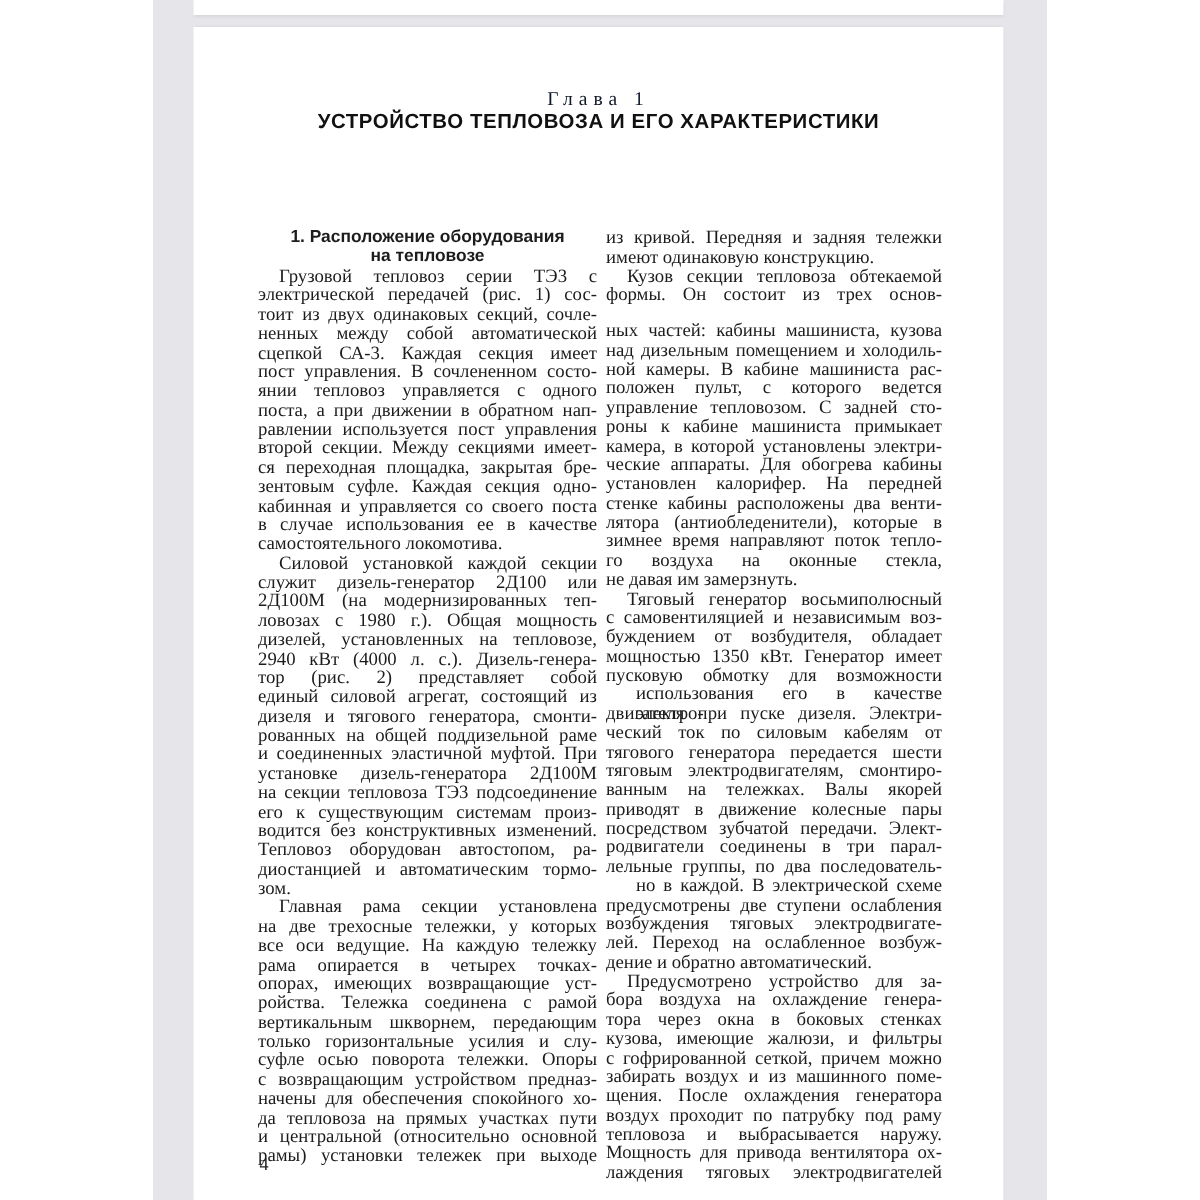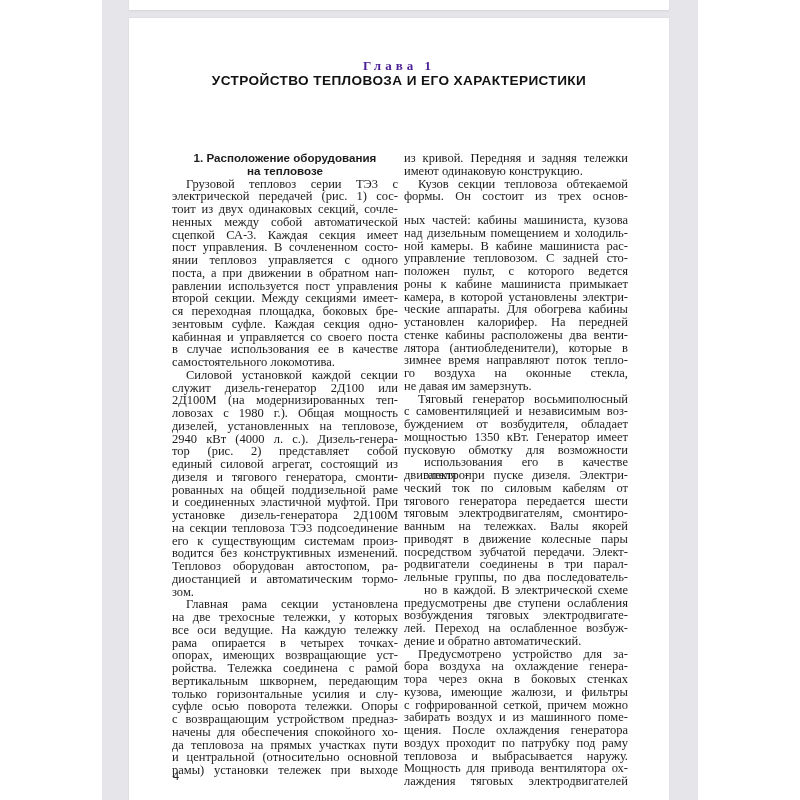--- a/index.html
+++ b/index.html
@@ -16,21 +16,21 @@
   .prev-page {
     position: absolute; left: 129px; top: 0; width: 540px; height: 10px;
     background: #ffffff; box-shadow: 0 1px 2px rgba(0,0,0,0.08);
   }
   .page {
     position: absolute; left: 129px; top: 18px; width: 540px; height: 782px;
     background: #ffffff; box-shadow: 0 0 2px rgba(0,0,0,0.08);
   }
   .chapter-label {
     position: absolute; left: 0; width: 100%; top: 40px; text-align: center;
-    font-size: 13px; letter-spacing: 4px; color: #4c1d95; font-weight: bold;
+    font-size: 13px; letter-spacing: 4px; color: #0f172a;
   }
   .chapter-title {
     position: absolute; left: 0; width: 100%; top: 55px; text-align: center;
     font-family: "Liberation Sans", "DejaVu Sans", sans-serif;
     font-weight: bold; font-size: 13.6px; letter-spacing: 0.4px; color: #111;
   }
   .col {
     position: absolute; top: 134px; font-size: 12.5px; line-height: 12.75px;
     color: #1c1c1c;
   }
@@ -65,21 +65,21 @@
         <span class="line indent" style="white-space: normal; display: block; text-align: justify; text-align-last: justify;">Грузовой тепловоз серии ТЭ3 с</span>
         <span class="line" style="white-space: normal; display: block; text-align: justify; text-align-last: justify;">электрической передачей (рис. 1) сос-</span>
         <span class="line" style="white-space: normal; display: block; text-align: justify; text-align-last: justify;">тоит из двух одинаковых секций, сочле-</span>
         <span class="line" style="white-space: normal; display: block; text-align: justify; text-align-last: justify;">ненных между собой автоматической</span>
         <span class="line" style="white-space: normal; display: block; text-align: justify; text-align-last: justify;">сцепкой СА-3. Каждая секция имеет</span>
         <span class="line" style="white-space: normal; display: block; text-align: justify; text-align-last: justify;">пост управления. В сочлененном состо-</span>
         <span class="line" style="white-space: normal; display: block; text-align: justify; text-align-last: justify;">янии тепловоз управляется с одного</span>
         <span class="line" style="white-space: normal; display: block; text-align: justify; text-align-last: justify;">поста, а при движении в обратном нап-</span>
         <span class="line" style="white-space: normal; display: block; text-align: justify; text-align-last: justify;">равлении используется пост управления</span>
         <span class="line" style="white-space: normal; display: block; text-align: justify; text-align-last: justify;">второй секции. Между секциями имеет-</span>
-        <span class="line" style="white-space: normal; display: block; text-align: justify; text-align-last: justify;">ся переходная площадка, боковых бре-</span>
+        <span class="line" style="white-space: normal; display: block; text-align: justify; text-align-last: justify;">ся переходная площадка, закрытая бре-</span>
         <span class="line" style="white-space: normal; display: block; text-align: justify; text-align-last: justify;">зентовым суфле. Каждая секция одно-</span>
         <span class="line" style="white-space: normal; display: block; text-align: justify; text-align-last: justify;">кабинная и управляется со своего поста</span>
         <span class="line" style="white-space: normal; display: block; text-align: justify; text-align-last: justify;">в случае использования ее в качестве</span>
         <span class="line last" style="white-space: normal; display: block;">самостоятельного локомотива.</span>
         <span class="line indent" style="white-space: normal; display: block; text-align: justify; text-align-last: justify;">Силовой установкой каждой секции</span>
         <span class="line" style="white-space: normal; display: block; text-align: justify; text-align-last: justify;">служит дизель-генератор 2Д100 или</span>
         <span class="line" style="white-space: normal; display: block; text-align: justify; text-align-last: justify;">2Д100М (на модернизированных теп-</span>
         <span class="line" style="white-space: normal; display: block; text-align: justify; text-align-last: justify;">ловозах с 1980 г.). Общая мощность</span>
         <span class="line" style="white-space: normal; display: block; text-align: justify; text-align-last: justify;">дизелей, установленных на тепловозе,</span>
         <span class="line" style="white-space: normal; display: block; text-align: justify; text-align-last: justify;">2940 кВт (4000 л. с.). Дизель-генера-</span>
@@ -114,22 +114,22 @@
 
   <div class="col col-right">
     <div id="right-lines">
         <span class="line" style="white-space: normal; display: block; text-align: justify; text-align-last: justify;">из кривой. Передняя и задняя тележки</span>
         <span class="line last" style="white-space: normal; display: block;">имеют одинаковую конструкцию.</span>
         <span class="line indent" style="white-space: normal; display: block; text-align: justify; text-align-last: justify;">Кузов секции тепловоза обтекаемой</span>
         <span class="line" style="white-space: normal; display: block; text-align: justify; text-align-last: justify;">формы. Он состоит из трех основ-</span>
         <span class="line" style="white-space: normal; display: block; text-align: justify; text-align-last: justify; margin-top: 11px;">ных частей: кабины машиниста, кузова</span>
         <span class="line" style="white-space: normal; display: block; text-align: justify; text-align-last: justify;">над дизельным помещением и холодиль-</span>
         <span class="line" style="white-space: normal; display: block; text-align: justify; text-align-last: justify;">ной камеры. В кабине машиниста рас-</span>
+        <span class="line" style="white-space: normal; display: block; text-align: justify; text-align-last: justify;">положен пульт, с которого ведется</span>
         <span class="line" style="white-space: normal; display: block; text-align: justify; text-align-last: justify;">управление тепловозом. С задней сто-</span>
-        <span class="line" style="white-space: normal; display: block; text-align: justify; text-align-last: justify;">положен пульт, с которого ведется</span>
         <span class="line" style="white-space: normal; display: block; text-align: justify; text-align-last: justify;">роны к кабине машиниста примыкает</span>
         <span class="line" style="white-space: normal; display: block; text-align: justify; text-align-last: justify;">камера, в которой установлены электри-</span>
         <span class="line" style="white-space: normal; display: block; text-align: justify; text-align-last: justify;">ческие аппараты. Для обогрева кабины</span>
         <span class="line" style="white-space: normal; display: block; text-align: justify; text-align-last: justify;">установлен калорифер. На передней</span>
         <span class="line" style="white-space: normal; display: block; text-align: justify; text-align-last: justify;">стенке кабины расположены два венти-</span>
         <span class="line" style="white-space: normal; display: block; text-align: justify; text-align-last: justify;">лятора (антиобледенители), которые в</span>
         <span class="line" style="white-space: normal; display: block; text-align: justify; text-align-last: justify;">зимнее время направляют поток тепло-</span>
         <span class="line" style="white-space: normal; display: block; text-align: justify; text-align-last: justify;">го воздуха на оконные стекла,</span>
         <span class="line last" style="white-space: normal; display: block;">не давая им замерзнуть.</span>
         <span class="line indent" style="white-space: normal; display: block; text-align: justify; text-align-last: justify;">Тяговый генератор восьмиполюсный</span>

